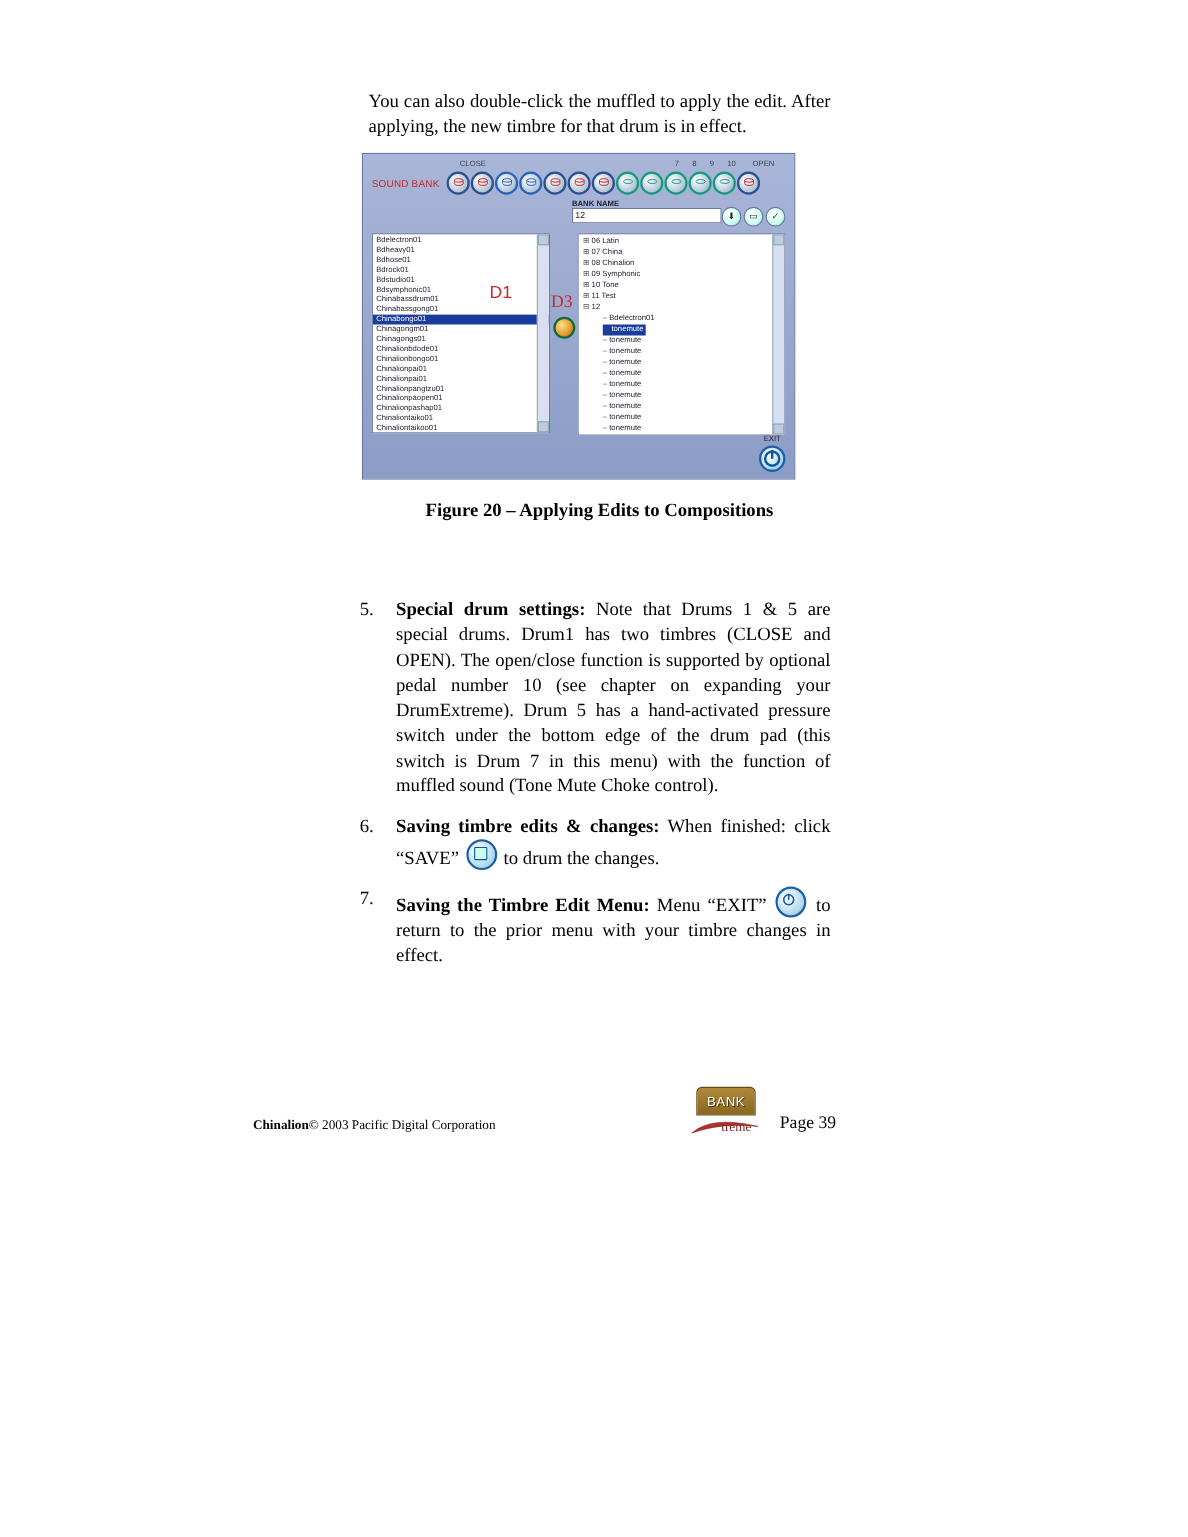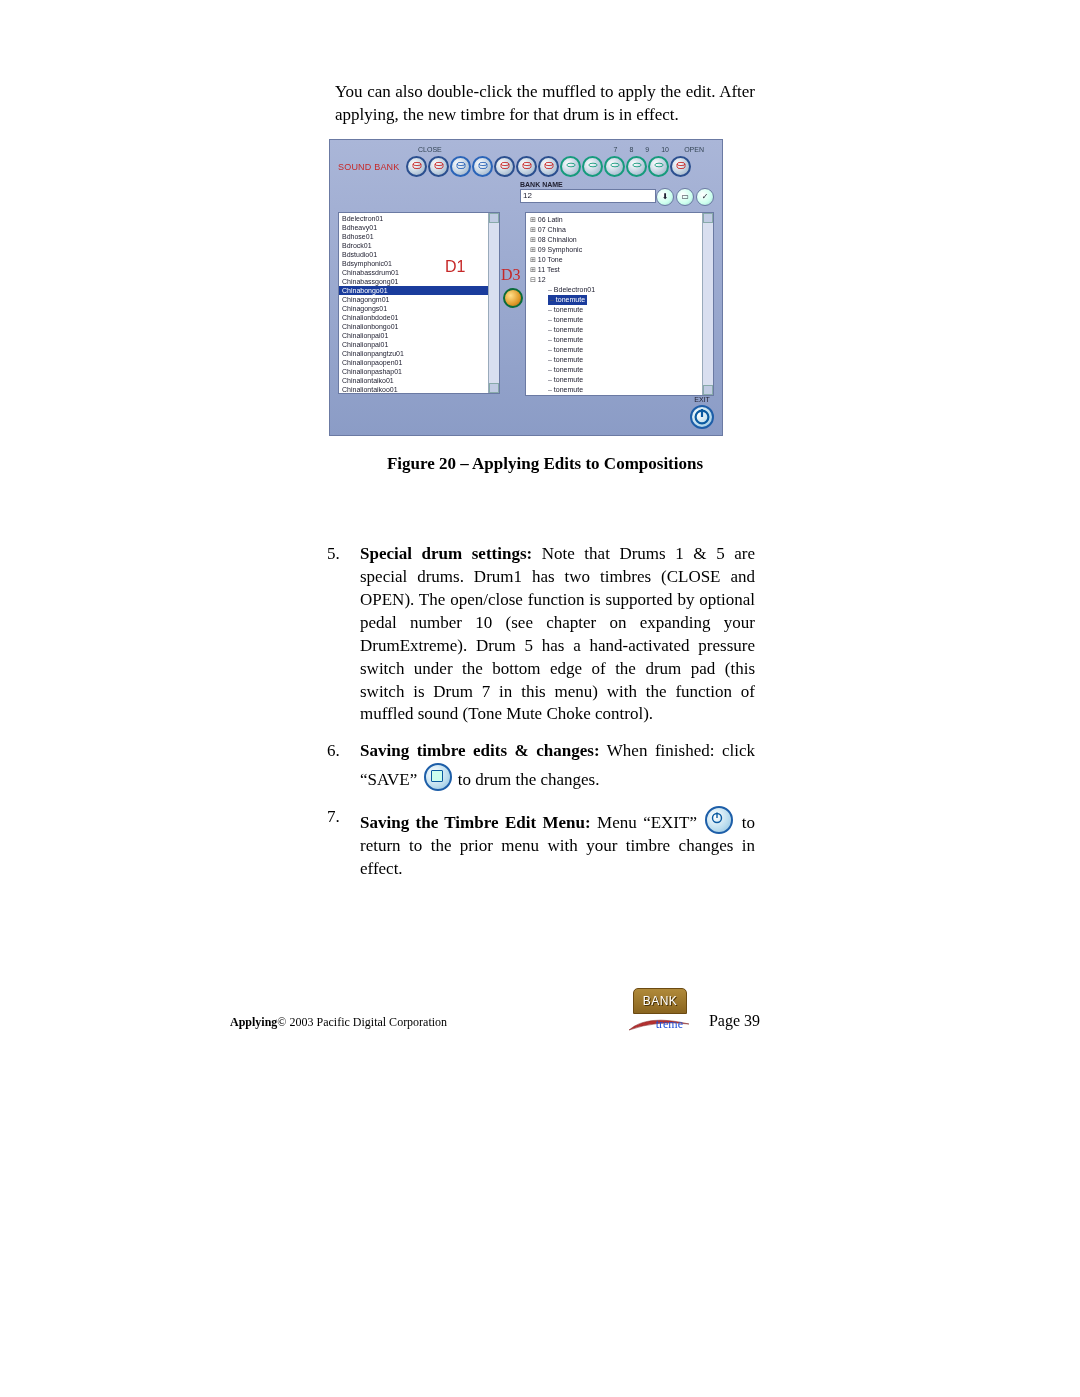--- a/index.html
+++ b/index.html
@@ -400,21 +400,21 @@
     width: 64px;
     height: 18px;
   }
   .logo .swoosh svg { width: 64px; height: 24px; }
   .logo .sub {
     position: absolute;
     right: 2px;
     bottom: 2px;
     font-family: "Brush Script MT", cursive;
     font-size: 12px;
-    color: #1d4ed8;
+    color: #7f1d1d;
   }
 </style>
 </head>
 <body>
 
 <div class="page">
   <div class="content">
 
     <p class="intro">
       <span>You can also double-click the muffled to apply the edit.</span>
@@ -616,21 +616,21 @@
         <span> </span><span class="bold">Saving the Timbre Edit Menu:</span><span>  Menu “EXIT” </span><span class="inline-icon exit"><svg viewBox="0 0 14 14">
               <circle cx="7" cy="7" r="4.5" fill="none" stroke="#0a5aa0" stroke-width="1.4"></circle>
               <line x1="7" y1="1.5" x2="7" y2="7" stroke="#0a5aa0" stroke-width="1.4"></line>
             </svg></span><span> to return to the prior menu with your timbre changes in effect.</span>
       </div>
     </div>
   </div>
 
   <div class="footer">
     <div class="footer-left">
-      <span class="bold">Applying</span><span>© 2003 Pacific Digital Corporation</span>
+      <span class="bold">Chinalion</span><span>© 2003 Pacific Digital Corporation</span>
     </div>
     <div class="logo">
       <div class="top">BANK</div>
       <div class="swoosh">
         <svg viewBox="0 0 64 24">
             <path d="M2 18 Q 20 2 62 12 Q 30 8 2 18 Z" fill="#b23030" stroke="#7a1a1a" stroke-width="0.5"></path>
           </svg>
       </div>
       <div class="sub">treme</div>
     </div>

